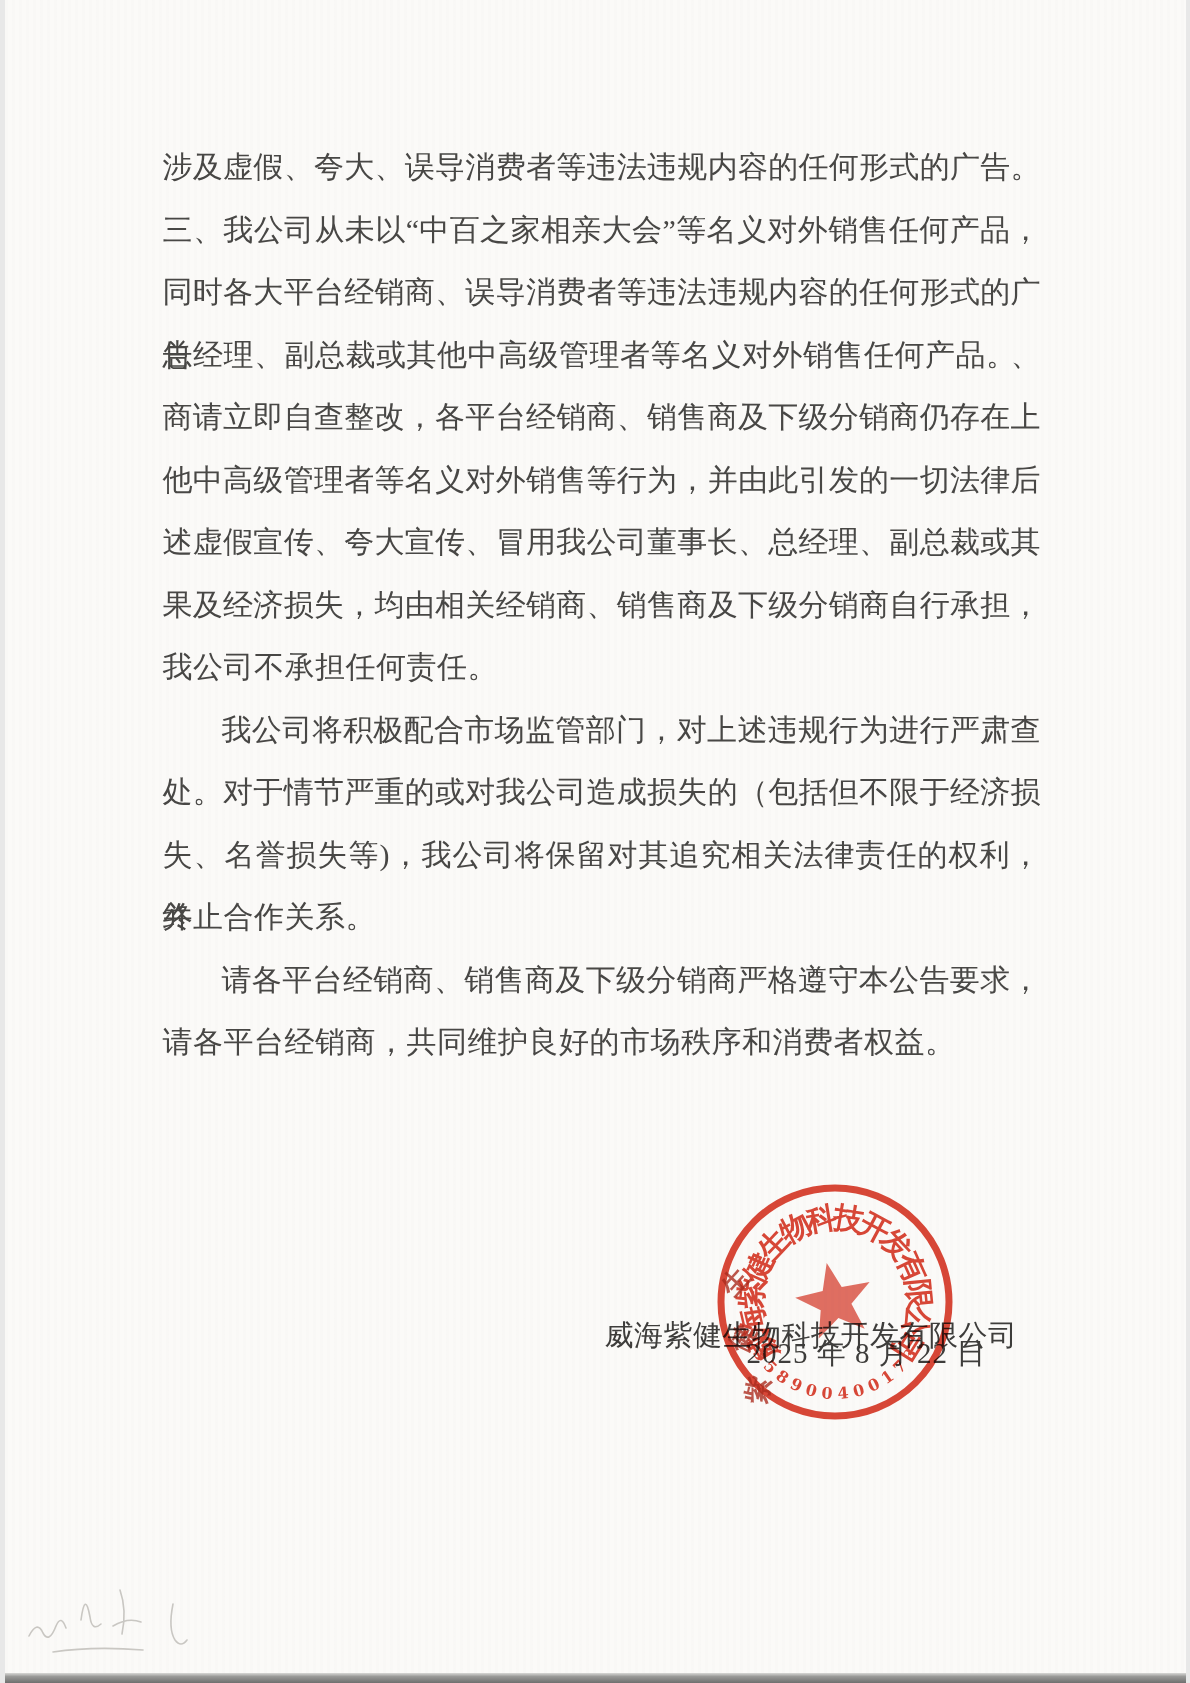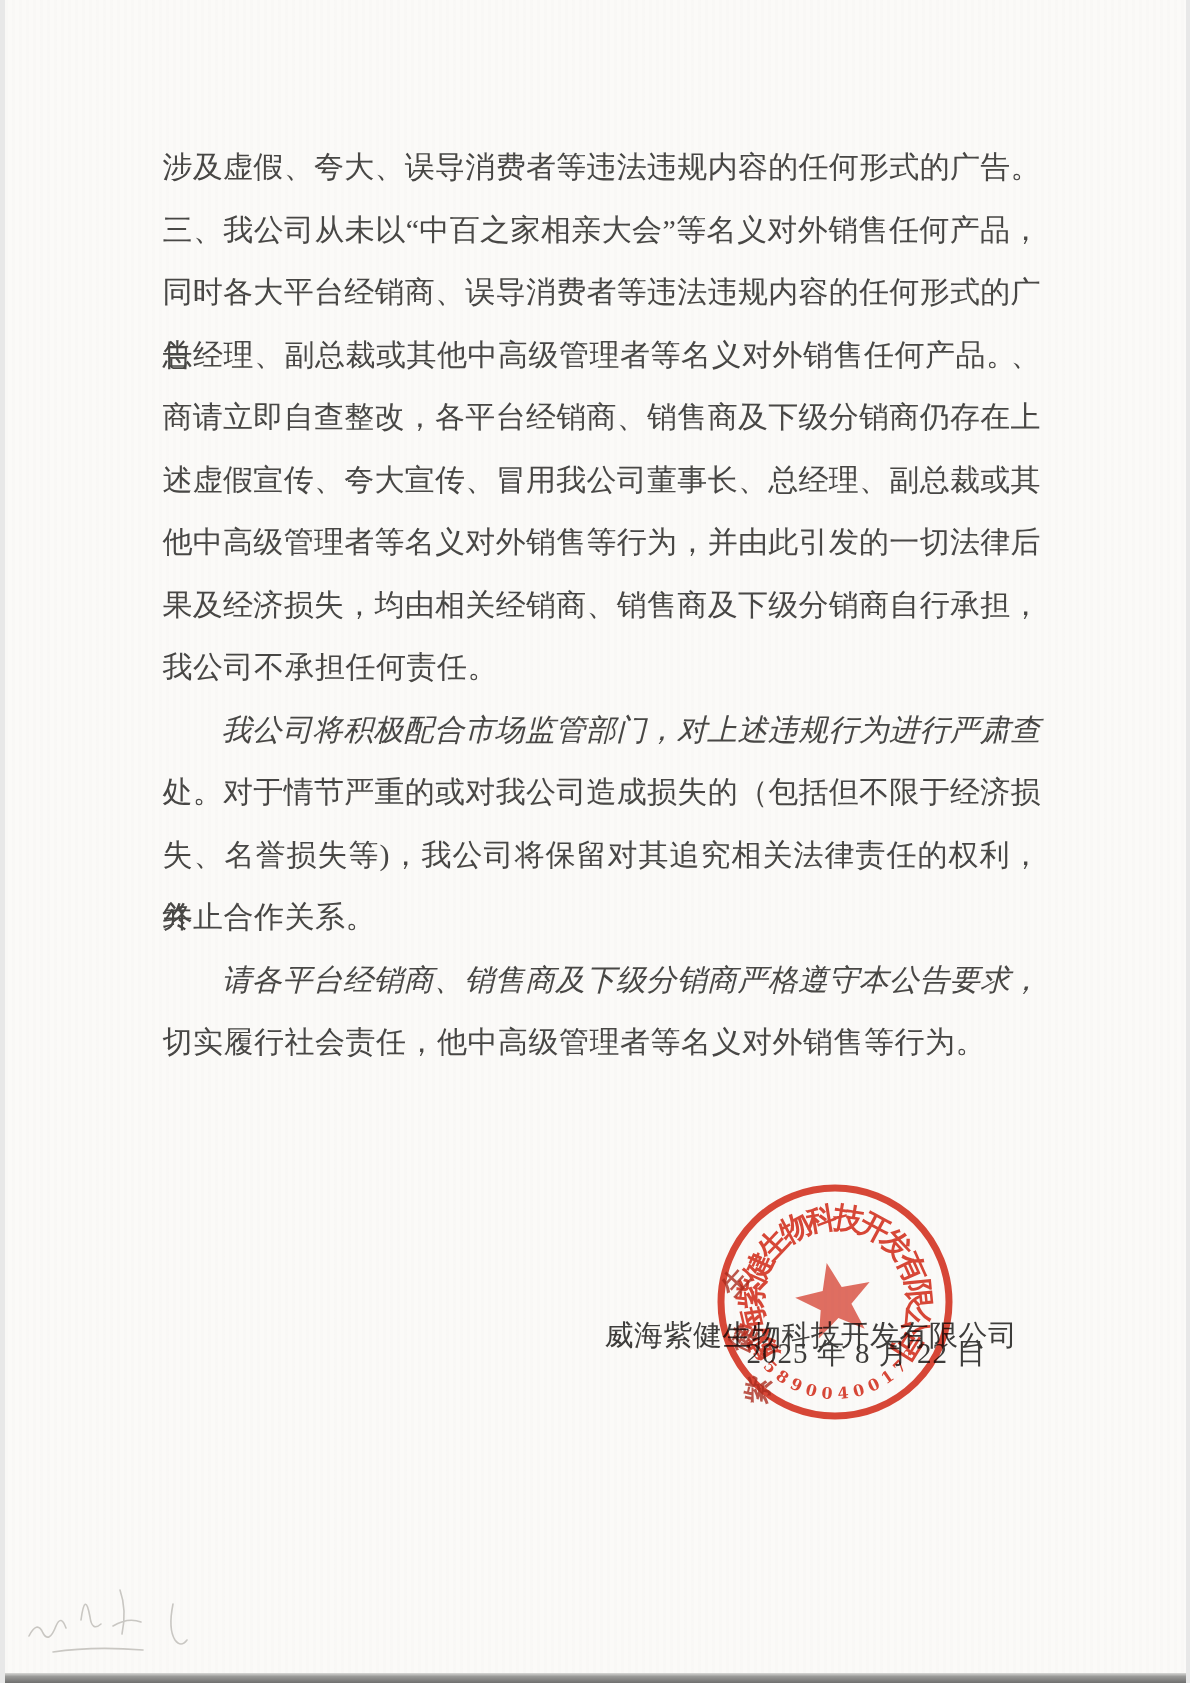--- a/index.html
+++ b/index.html
@@ -22,21 +22,21 @@
     letter-spacing:0.5px;
     white-space:nowrap;
     color:var(--ink,#484745);
   }
   .line.justify{
     white-space:normal;
     text-align:justify;
     text-align-last:justify;
     letter-spacing:0;
   }
-  .line.indent{padding-left:59px;font-style:italic;}
+  .line.indent{padding-left:59px;}
   .sig-company{
     position:absolute;left:600px;top:1316px;
     font-size:29px;letter-spacing:0.5px;white-space:nowrap;
     color:#3e3d3b;
   }
   .sig-date{
     position:absolute;left:742px;top:1334px;
     font-size:29px;letter-spacing:1px;white-space:nowrap;
     color:#3e3d3b;
   }
@@ -72,30 +72,30 @@
 <body>
 
 <div class="page" style="--ink: #484745; --paper: #fbfaf8; --seal-red: #d93a29;">
 
   <div class="doc-body">
       <div class="line justify">涉及虚假、夸大、误导消费者等违法违规内容的任何形式的广告。</div>
       <div class="line justify">三、我公司从未以“中百之家相亲大会”等名义对外销售任何产品，</div>
       <div class="line justify">同时各大平台经销商、误导消费者等违法违规内容的任何形式的广告、</div>
       <div class="line">总经理、副总裁或其他中高级管理者等名义对外销售任何产品。</div>
       <div class="line justify">商请立即自查整改，各平台经销商、销售商及下级分销商仍存在上</div>
+      <div class="line justify">他中高级管理者等名义对外销售等行为，并由此引发的一切法律后</div>
       <div class="line justify">述虚假宣传、夸大宣传、冒用我公司董事长、总经理、副总裁或其</div>
-      <div class="line justify">他中高级管理者等名义对外销售等行为，并由此引发的一切法律后</div>
       <div class="line justify">果及经济损失，均由相关经销商、销售商及下级分销商自行承担，</div>
       <div class="line">我公司不承担任何责任。</div>
       <div class="line indent justify">我公司将积极配合市场监管部门，对上述违规行为进行严肃查</div>
       <div class="line justify">处。对于情节严重的或对我公司造成损失的（包括但不限于经济损</div>
       <div class="line justify">失、名誉损失等)，我公司将保留对其追究相关法律责任的权利，并</div>
       <div class="line">终止合作关系。</div>
       <div class="line indent justify">请各平台经销商、销售商及下级分销商严格遵守本公告要求，</div>
-      <div class="line">切实履行社会责任，他中高级管理者等名义对外销售等行为。</div>
+      <div class="line">请各平台经销商，共同维护良好的市场秩序和消费者权益。</div>
     </div>
 
   <div class="sig-company">威海紫健生物科技开发有限公司</div>
 
   <div class="sig-date">2025 年 8 月 22 日</div>
 
   <svg class="seal" viewBox="0 0 280 280">
     <circle class="seal-ring" cx="140" cy="140" r="114"></circle>
     <polygon id="seal-star" class="seal-star" points="131.7,100.9 146.7,124.9 174.6,120.0 156.4,141.7 169.7,166.8 143.4,156.1 123.7,176.5 125.7,148.3 100.2,135.8 127.7,129.0"></polygon>
     <g id="arc-text">

